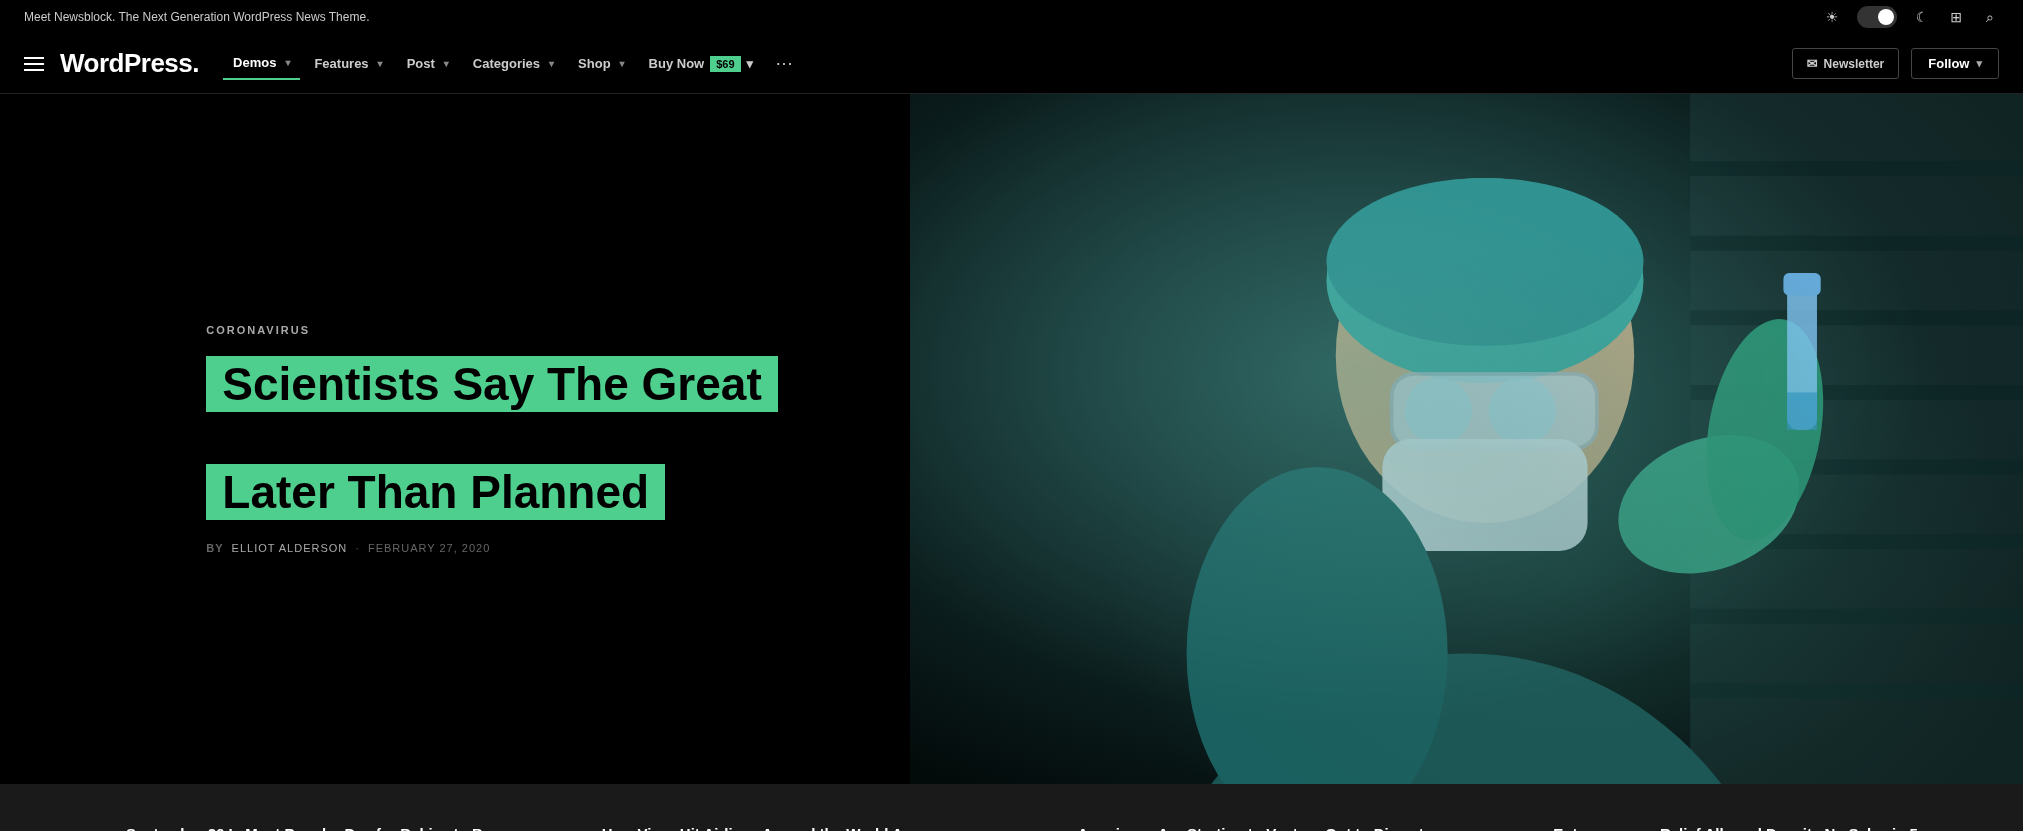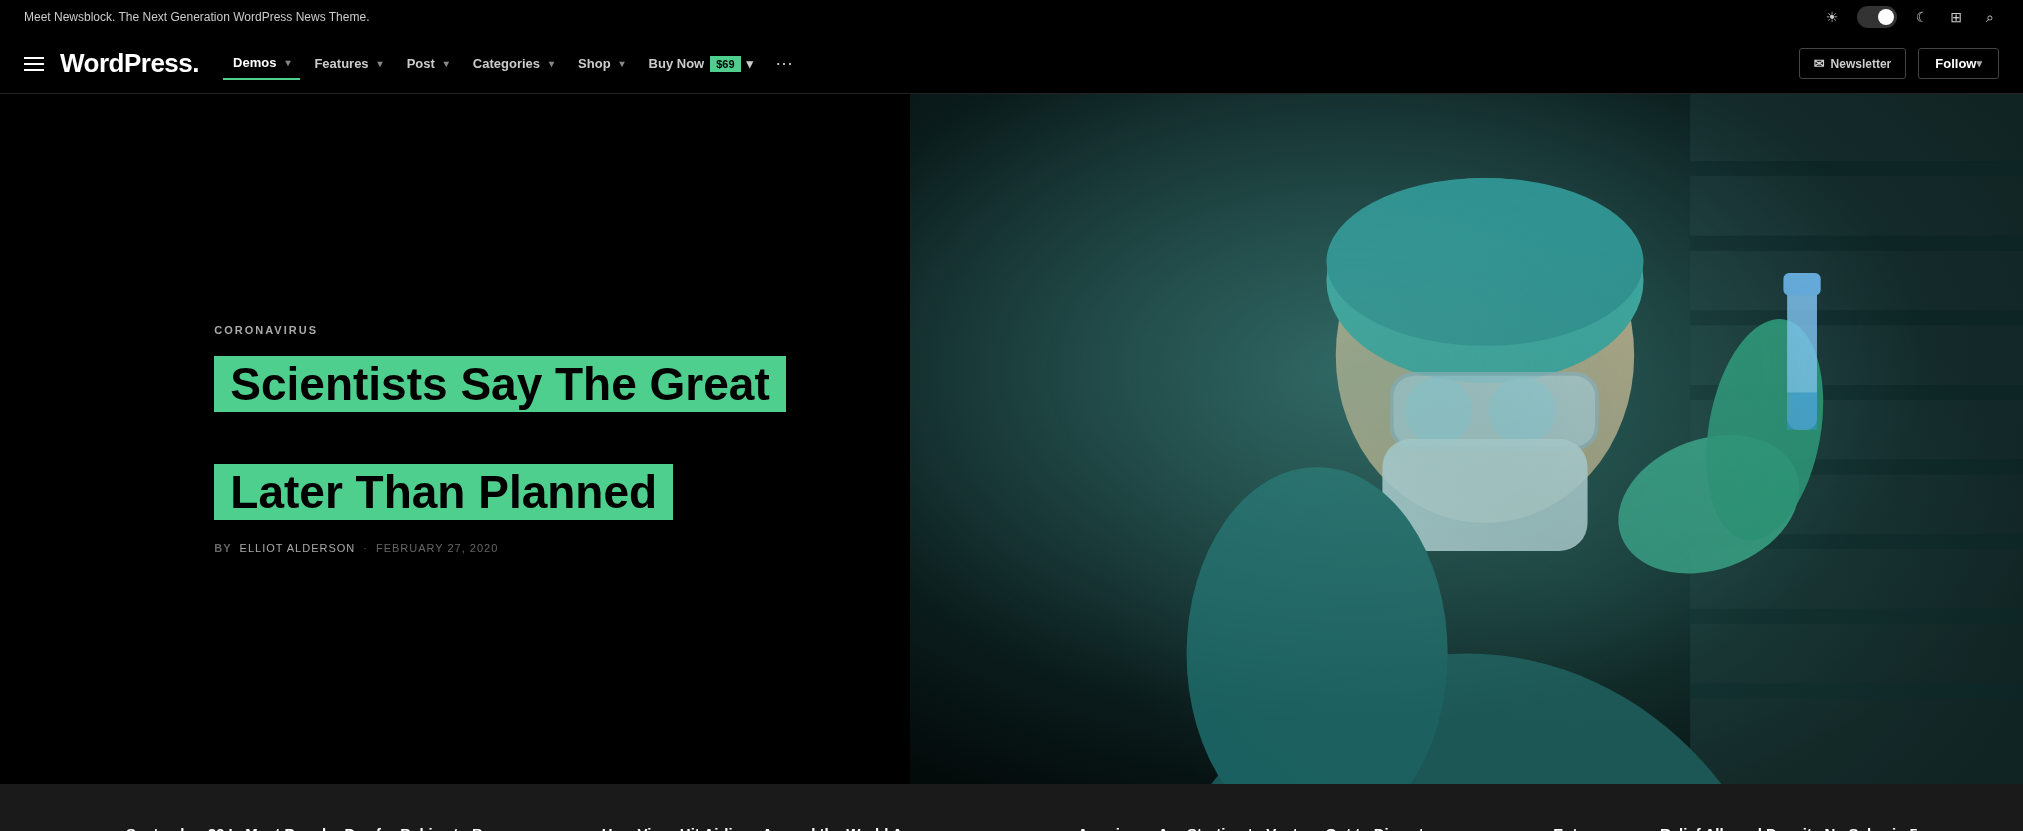--- a/index.html
+++ b/index.html
@@ -155,21 +155,21 @@
       font-size: 12px;
       font-weight: 600;
       padding: 7px 14px;
       border-radius: 3px;
       cursor: pointer;
       font-family: Arial, sans-serif;
     }
     .follow-btn {
       display: flex;
       align-items: center;
-      gap: 0;
+      gap: 7px;
       background: none;
       border: 1px solid #444;
       color: #fff;
       font-size: 13px;
       font-weight: 700;
       padding: 7px 16px;
       border-radius: 3px;
       cursor: pointer;
       font-family: Arial, sans-serif;
     }
@@ -211,21 +211,21 @@
       top: 0;
       left: 0;
       width: 45%;
       height: 100%;
       background: linear-gradient(to right, #000 60%, transparent 100%);
       z-index: 2;
       pointer-events: none;
     }
     .hero-content {
       position: absolute;
-      left: 12px;
+      left: 4px;
       top: 0;
       width: 50%;
       height: 100%;
       display: flex;
       flex-direction: column;
       justify-content: center;
       padding: 40px 40px 40px 10%;
       z-index: 3;
     }
     .hero-category {

